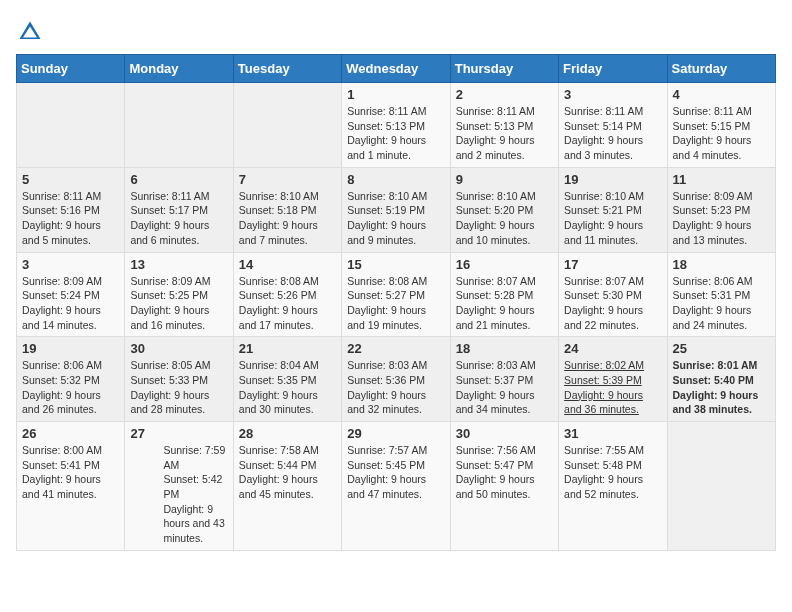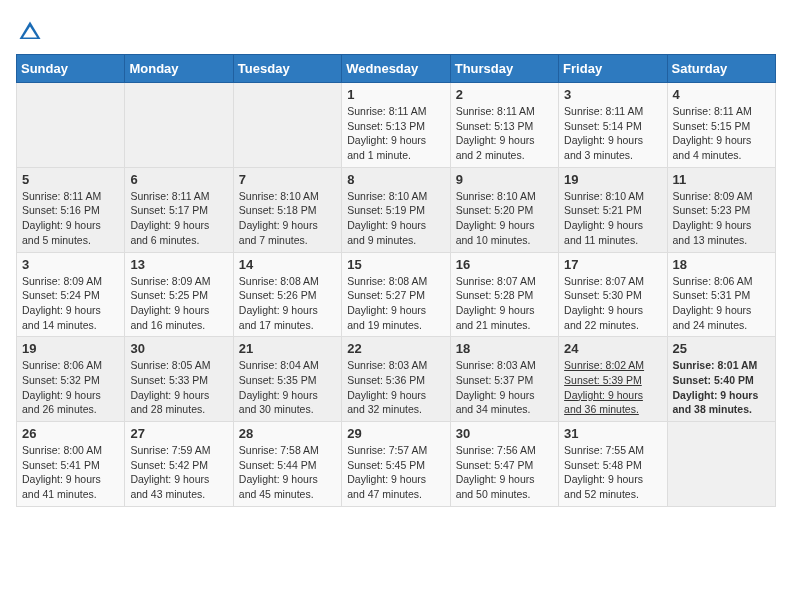--- a/index.html
+++ b/index.html
@@ -301,21 +301,21 @@
         </tr>
         <tr>
           <td>
             <span class="day-number">26</span>
             <div class="day-info" style="white-space: pre-line;">Sunrise: 8:00 AM
 Sunset: 5:41 PM
 Daylight: 9 hours and 41 minutes.</div>
           </td>
           <td>
             <span class="day-number">27</span>
-            <div class="day-info" style="white-space: pre-line;">Sunrise: 7:59 AM
+            <div class="day-info" style="white-space: pre-line; margin-left: 33px;">Sunrise: 7:59 AM
 Sunset: 5:42 PM
 Daylight: 9 hours and 43 minutes.</div>
           </td>
           <td>
             <span class="day-number">28</span>
             <div class="day-info" style="white-space: pre-line;">Sunrise: 7:58 AM
 Sunset: 5:44 PM
 Daylight: 9 hours and 45 minutes.</div>
           </td>
           <td>

